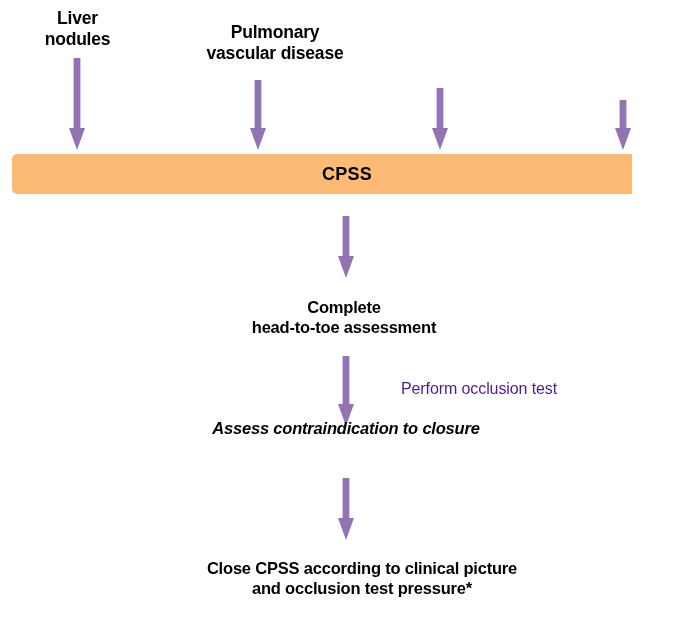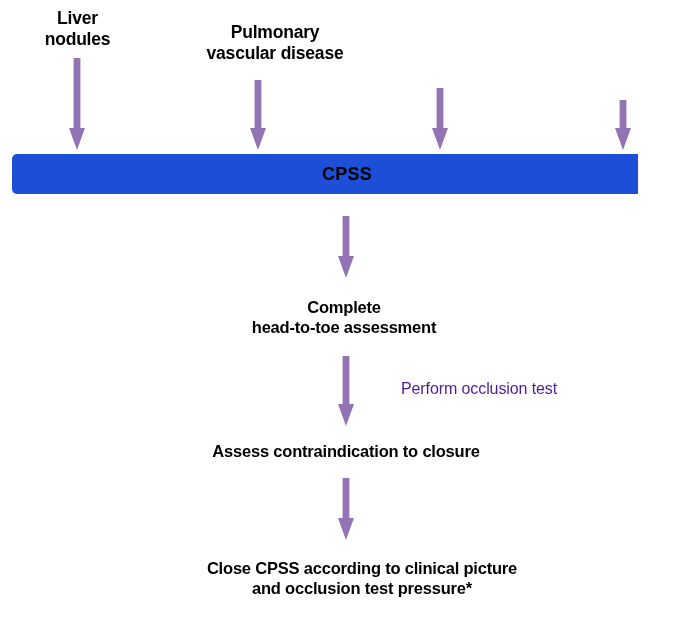--- a/index.html
+++ b/index.html
@@ -10,21 +10,20 @@
   body {
     font-family: "Liberation Sans", sans-serif;
     -webkit-font-smoothing: antialiased;
   }
   #canvas {
     position: relative;
     width: 632px;
     height: 620px;
     background: #ffffff;
     overflow: hidden;
-    padding-left: 6px;
   }
 
   
   .label {
     position: absolute;
     text-align: center;
     color: #000000;
     font-weight: bold;
     line-height: 1.22;
     white-space: pre-line;
@@ -42,21 +41,21 @@
     font-weight: normal;
     color: #4c1d95;
     white-space: nowrap;
     letter-spacing: -0.1px;
     margin-left: 40px;
   }
 
   
   .cpss-bar {
     position: absolute;
-    background: #1d4ed8;
+    background: #fdba74;
     border-radius: 5px;
     display: flex;
     align-items: center;
     justify-content: center;
   }
   .cpss-bar-text {
     font-size: 18px;
     font-weight: bold;
     color: #000000;
     letter-spacing: 0.2px;
@@ -122,21 +121,21 @@
 head-to-toe assessment</div>
 
   <div class="arrow" style="left:336px; top:356px; width:20px; height:70px;">
     <svg width="20" height="70" viewBox="0 0 20 70">
       <polygon points="6.6,0 13.4,0 13.4,48 18,48 10,70 2,48 6.6,48" fill="#9273b4"></polygon>
     </svg>
   </div>
 
   <div class="side-note" style="left:361px; top:380px;">Perform occlusion test</div>
 
-  <div class="label flow-label" style="left:136px; top:441px; width:420px;">Assess contraindication to closure</div>
+  <div class="label flow-label" style="left:136px; top:418px; width:420px;font-style:italic;">Assess contraindication to closure</div>
 
   <div class="arrow" style="left:336px; top:478px; width:20px; height:62px;">
     <svg width="20" height="62" viewBox="0 0 20 62">
       <polygon points="6.6,0 13.4,0 13.4,40 18,40 10,62 2,40 6.6,40" fill="#9273b4"></polygon>
     </svg>
   </div>
 
   <div class="label flow-label" style="left:112px; top:558px; width:500px;">Close CPSS according to clinical picture
 and occlusion test pressure*</div>
 

